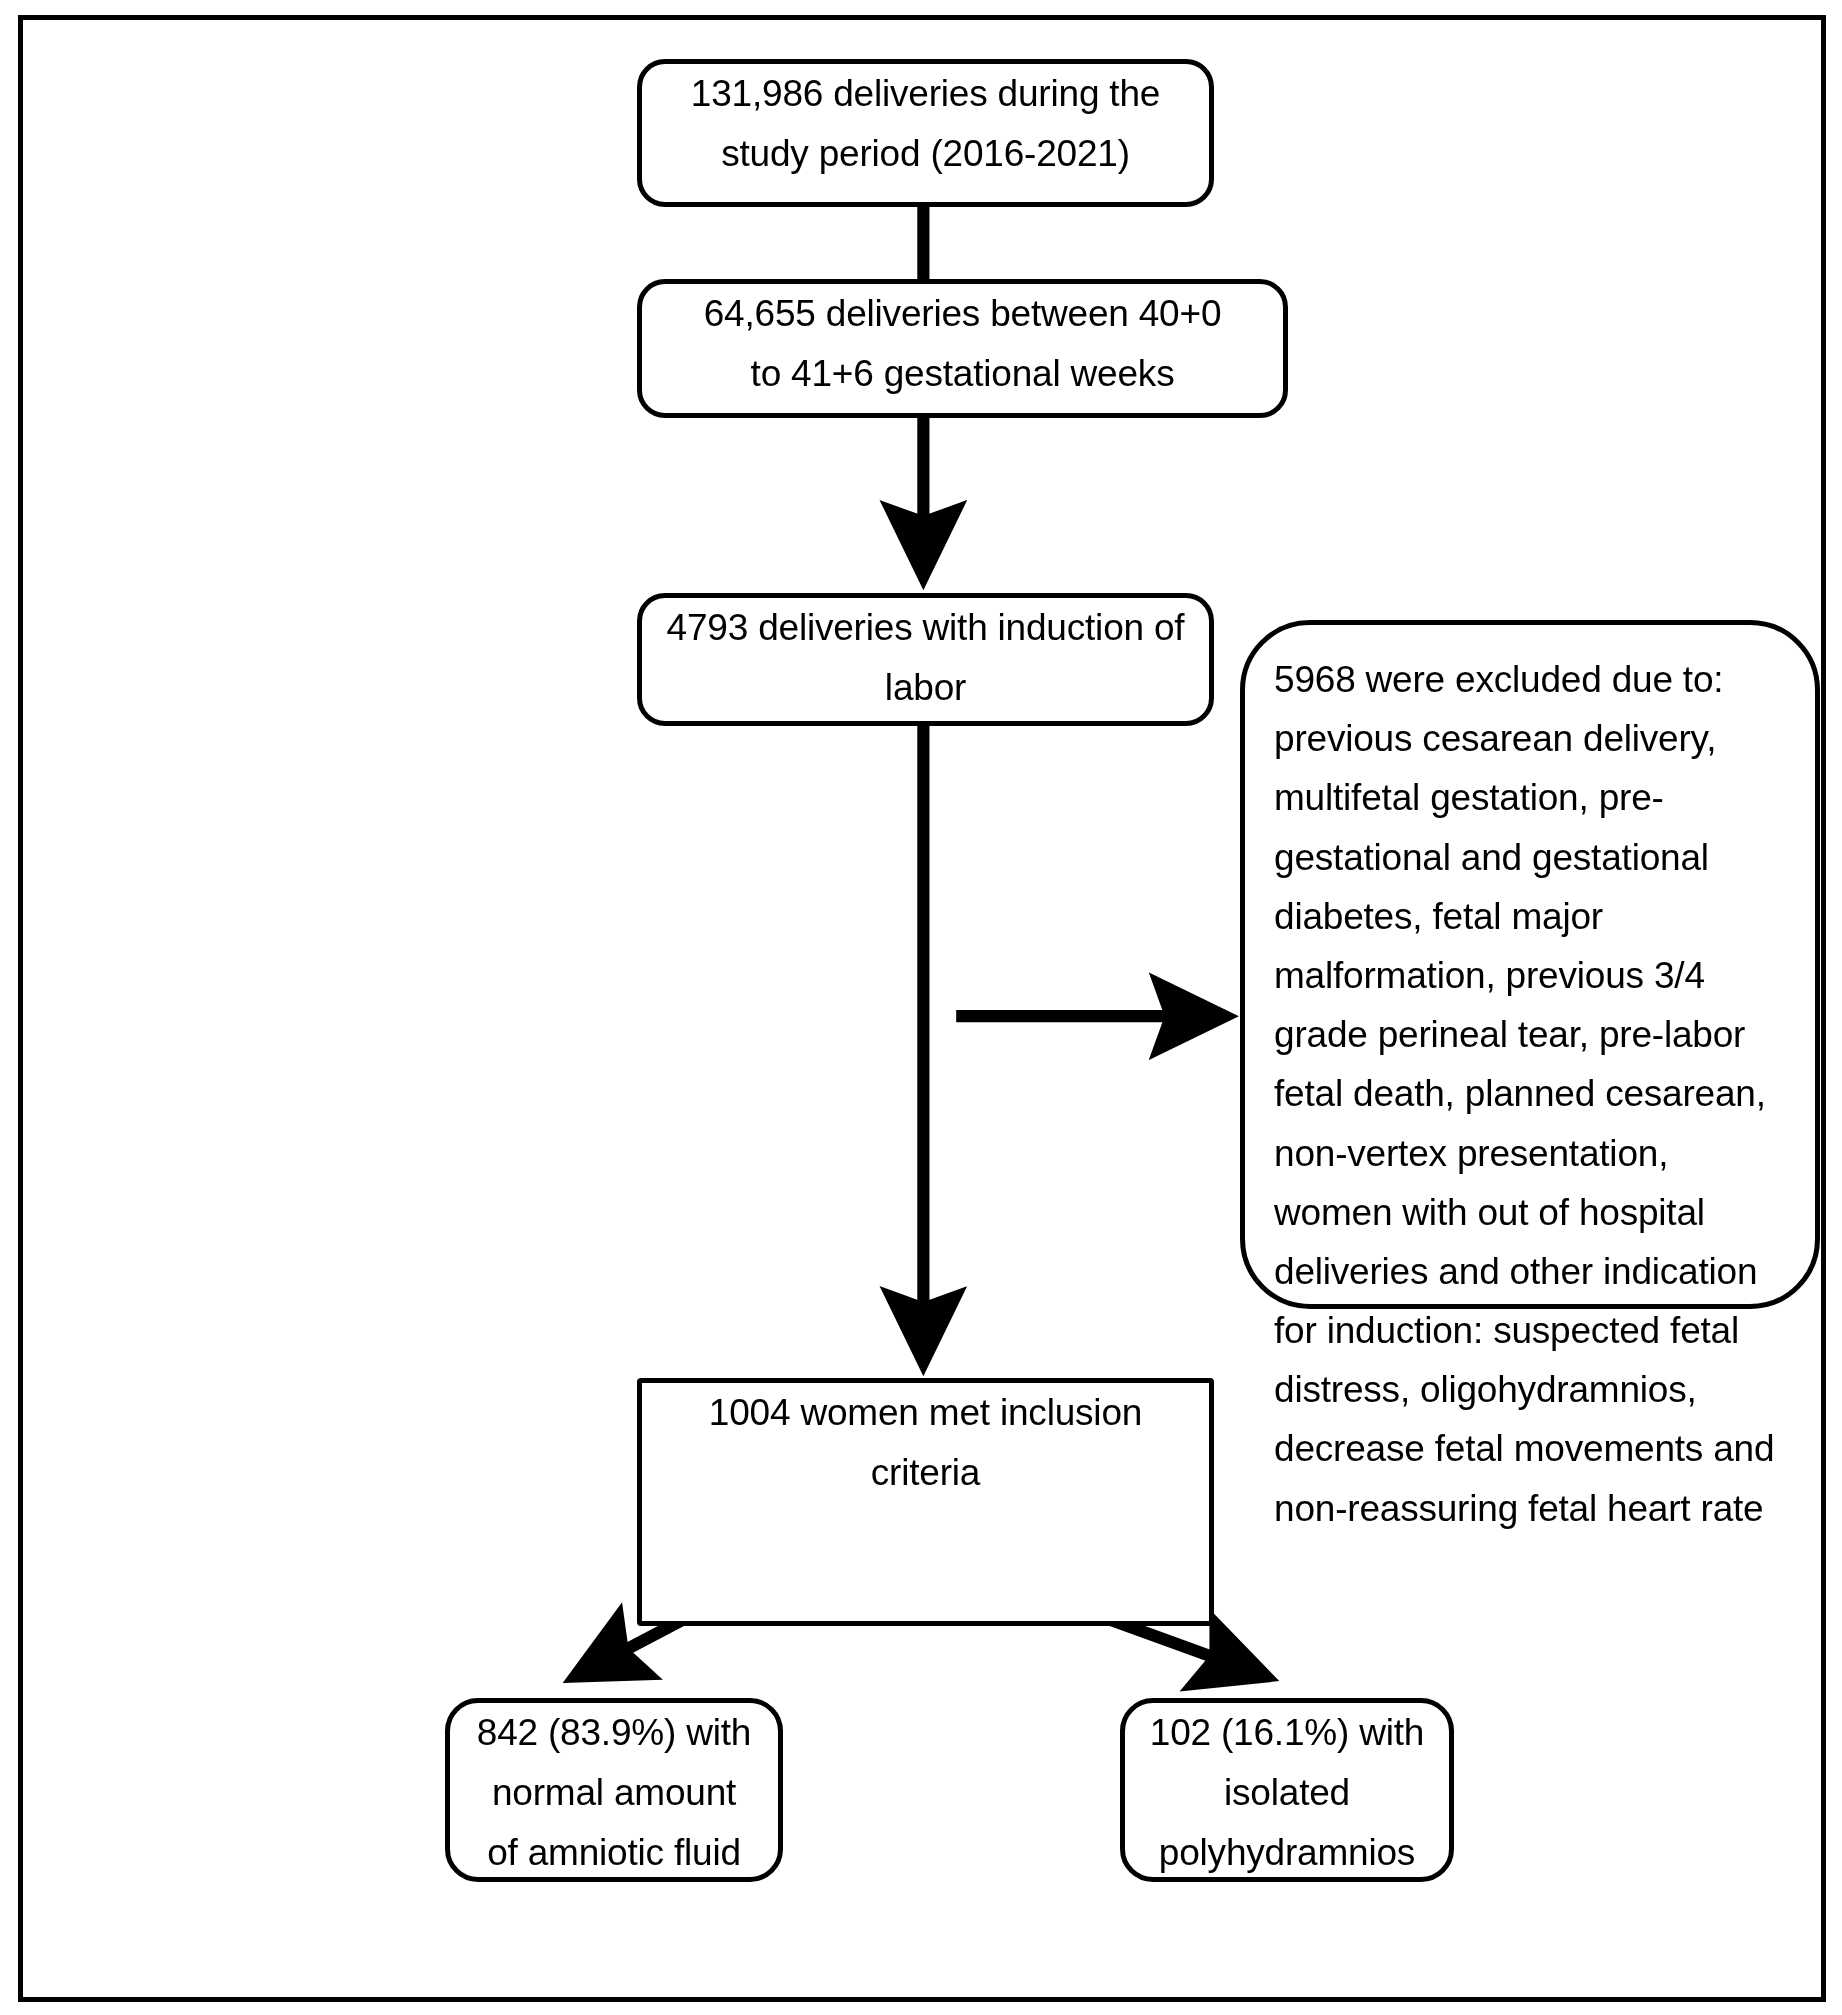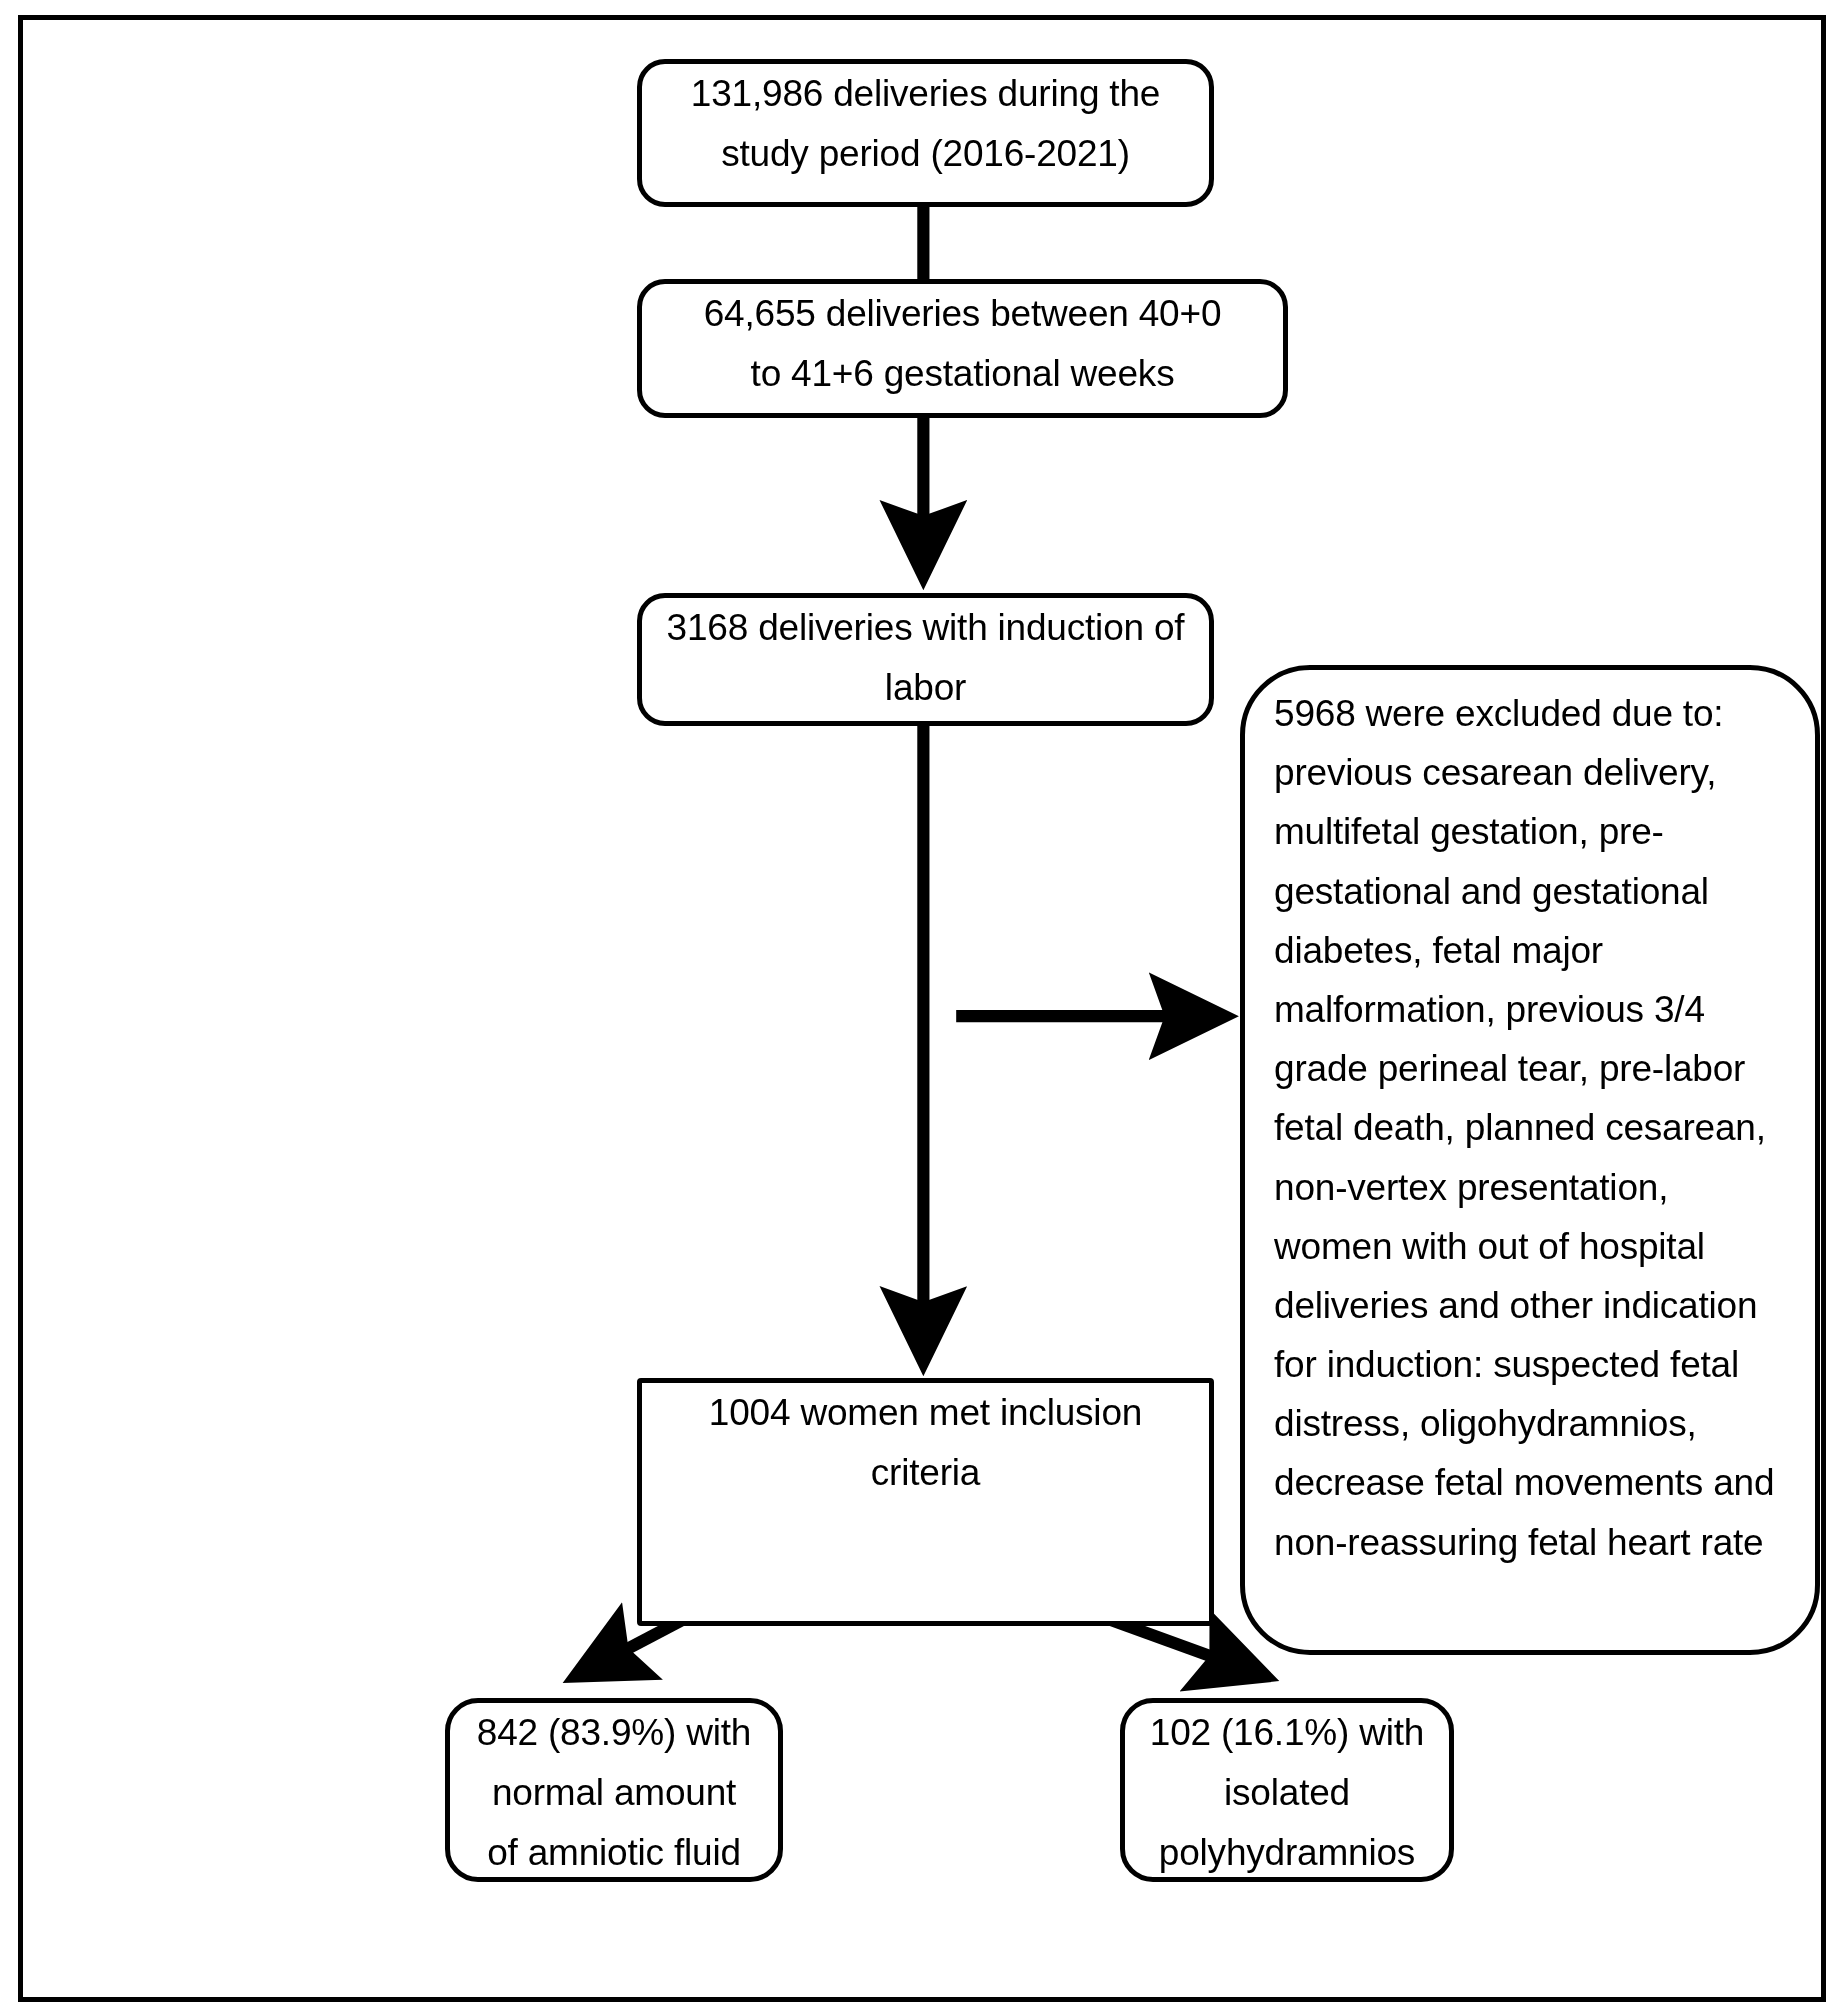--- a/index.html
+++ b/index.html
@@ -66,27 +66,26 @@
     left: 637px; top: 279px; width: 651px; height: 139px;
     border-radius: 28px;
     font-size: 37px;
   }
   #node-induction {
     left: 637px; top: 593px; width: 577px; height: 133px;
     border-radius: 28px;
     font-size: 37px;
   }
   #node-excluded {
-    left: 1240px; top: 620px; width: 580px; height: 990px;
+    left: 1240px; top: 620px; width: 580px; height: 689px;
     border-radius: 70px;
     font-size: 37px;
     align-items: flex-start;
     justify-content: flex-start;
-    padding: 14px 14px 14px 29px;
-    margin-top: 45px;
+    padding: 25px 14px 14px 29px;
   }
   #node-excluded .txt {
     text-align: left;
     line-height: 1.60;
   }
   #node-included {
     left: 637px; top: 1378px; width: 577px; height: 248px;
     border-radius: 4px;
     font-size: 37px;
   }
@@ -132,21 +131,21 @@
     <span class="txt">131,986 deliveries during the
 study period (2016-2021)</span>
   </div>
 
   <div class="node" id="node-term">
     <span class="txt">64,655 deliveries between 40+0
 to 41+6 gestational weeks</span>
   </div>
 
   <div class="node" id="node-induction">
-    <span class="txt">3168 deliveries with induction of
+    <span class="txt">4793 deliveries with induction of
 labor</span>
   </div>
 
   <div class="node" id="node-excluded">
     <span class="txt">5968 were excluded due to:
 previous cesarean delivery,
 multifetal gestation, pre-
 gestational and gestational
 diabetes, fetal major
 malformation, previous 3/4

